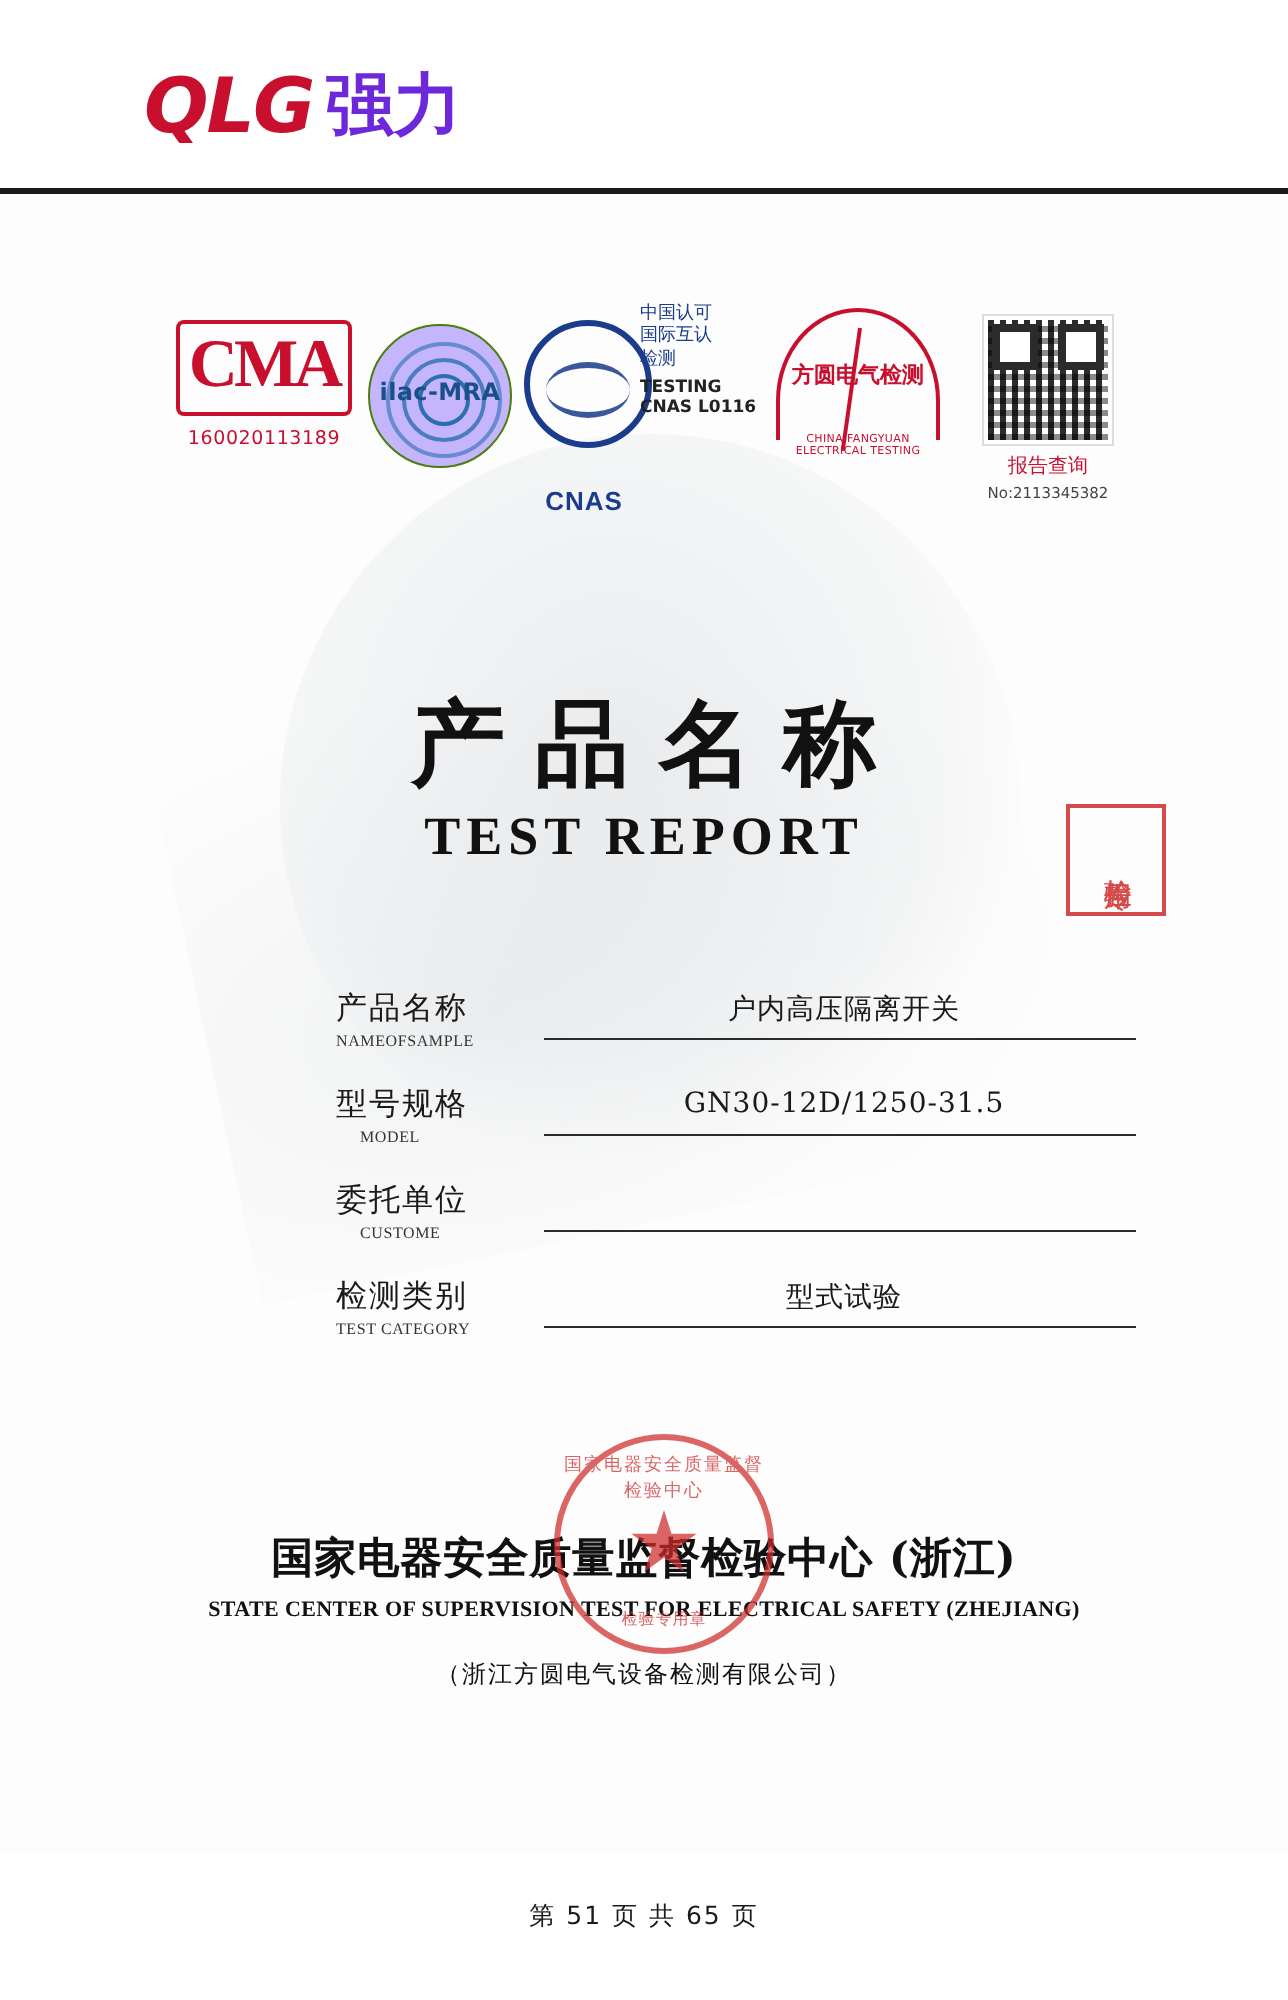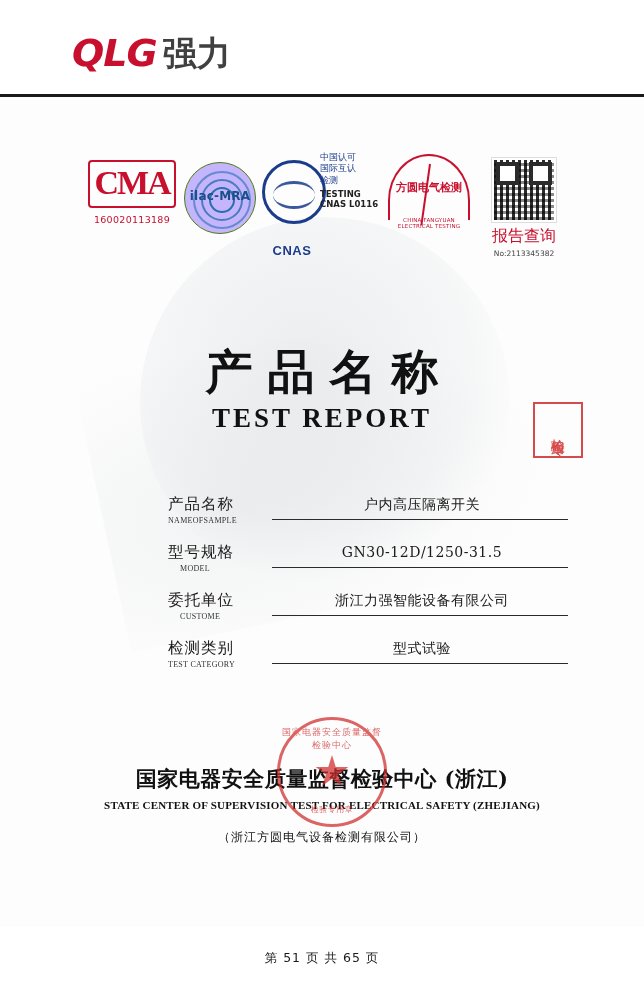--- a/index.html
+++ b/index.html
@@ -36,21 +36,21 @@
     font-style: italic;
     font-size: 38px;
     color: #c8102e;
     letter-spacing: -1px;
     line-height: 1;
   }
   .brand-cn {
     font-family: "DejaVu Sans", sans-serif;
     font-weight: bold;
     font-size: 34px;
-    color: #404040;
+    color: #6d28d9;
     line-height: 1;
   }
   .brand-rule {
     position: absolute;
     left: 0;
     top: 94px;
     width: 644px;
     height: 3px;
     background: #1a1a1a;
   }
@@ -250,21 +250,21 @@
     content: "";
     position: absolute;
     width: 15px; height: 15px;
     border: 4px solid #2b2b2b;
     background: #fff;
   }
   .qr-box::before { left: 2px; top: 2px; }
   .qr-box::after { right: 2px; top: 2px; }
   .qr-cn {
     font-family: Liberation Mono, monospace;
-    font-size: 16px;
+    font-size: 10px;
     color: #c8102e;
     margin-top: 4px;
   }
   .qr-no {
     font-family: "DejaVu Sans", sans-serif;
     font-size: 7.5px;
     color: #444;
     margin-top: 2px;
   }
 
@@ -533,21 +533,20 @@
       </div>
       <div class="f-value">GN30-12D/1250-31.5</div>
       <div class="f-line"></div>
     </div>
 
     <div class="field">
       <div class="field-labels">
         <div class="f-cn">委托单位</div>
         <div class="f-en indent">CUSTOME</div>
       </div>
-      <div class="f-value">浙江力强智能设备有限公司</div>
       <div class="f-line"></div>
     </div>
 
     <div class="field">
       <div class="field-labels">
         <div class="f-cn">检测类别</div>
         <div class="f-en">TEST CATEGORY</div>
       </div>
       <div class="f-value">型式试验</div>
       <div class="f-line"></div>

